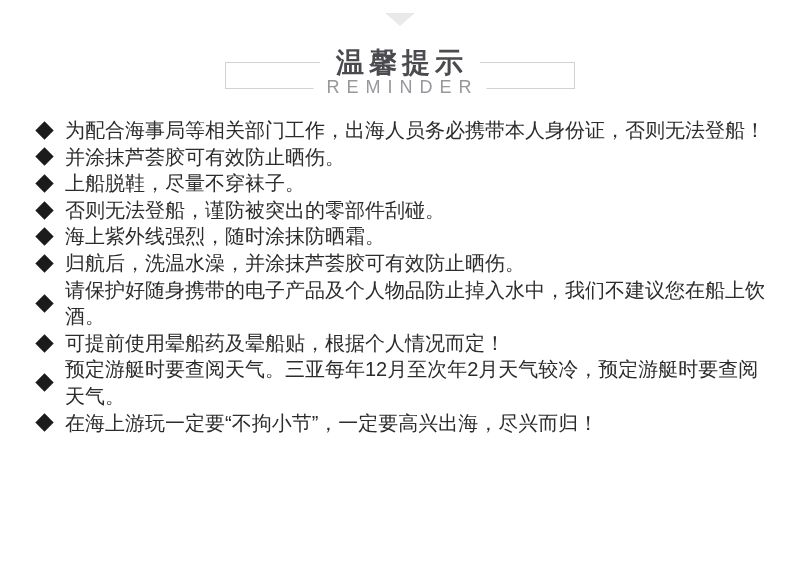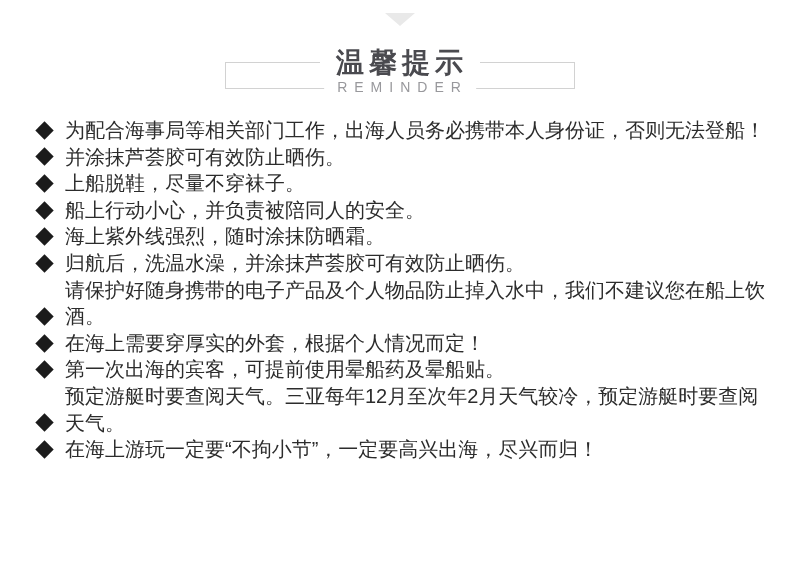--- a/index.html
+++ b/index.html
@@ -55,35 +55,35 @@
     white-space: nowrap;
     line-height: 1.15;
   }
   .page-subtitle {
     position: absolute;
     bottom: 0;
     left: 50%;
     transform: translate(-50%, 50%);
     background: var(--bg);
     padding: 0 8px 0 13px;
-    font-size: 14px;
+    font-size: 18px;
     letter-spacing: 7px;
     color: var(--subtitle);
     white-space: nowrap;
     line-height: 1.2;
   }
   
   .tips-list {
     list-style: none;
     margin: 28px 0 0 0;
     padding: 0 24px 0 37px;
   }
   .tip {
     display: flex;
-    align-items: flex-end;
+    align-items: center;
     font-size: 20px;
     line-height: 26.6px;
     color: var(--text);
   }
   .marker {
     flex: 0 0 28px;
     width: 28px;
     height: 26.6px;
     display: flex;
     align-items: center;
@@ -133,21 +133,21 @@
       <span class="marker">
         <i class="diamond"></i>
       </span>
       <span class="tip-text">上船脱鞋，尽量不穿袜子。</span>
     </li>
 
     <li class="tip">
       <span class="marker">
         <i class="diamond"></i>
       </span>
-      <span class="tip-text">船上行动小心，并负责被陪同人的安全。</span>
+      <span class="tip-text">否则无法登船，谨防被突出的零部件刮碰。</span>
     </li>
 
     <li class="tip">
       <span class="marker">
         <i class="diamond"></i>
       </span>
       <span class="tip-text">海上紫外线强烈，随时涂抹防晒霜。</span>
     </li>
 
     <li class="tip">
@@ -161,29 +161,23 @@
       <span class="marker">
         <i class="diamond"></i>
       </span>
       <span class="tip-text">请保护好随身携带的电子产品及个人物品防止掉入水中，我们不建议您在船上饮酒。</span>
     </li>
 
     <li class="tip">
       <span class="marker">
         <i class="diamond"></i>
       </span>
-      <span class="tip-text">在海上需要穿厚实的外套，根据个人情况而定！</span>
+      <span class="tip-text">可提前使用晕船药及晕船贴，根据个人情况而定！</span>
     </li>
 
-    <li class="tip">
-      <span class="marker">
-        <i class="diamond"></i>
-      </span>
-      <span class="tip-text">第一次出海的宾客，可提前使用晕船药及晕船贴。</span>
-    </li>
 
 
     <li class="tip">
       <span class="marker">
         <i class="diamond"></i>
       </span>
       <span class="tip-text">预定游艇时要查阅天气。三亚每年12月至次年2月天气较冷，预定游艇时要查阅天气。</span>
     </li>
 
     <li class="tip">

